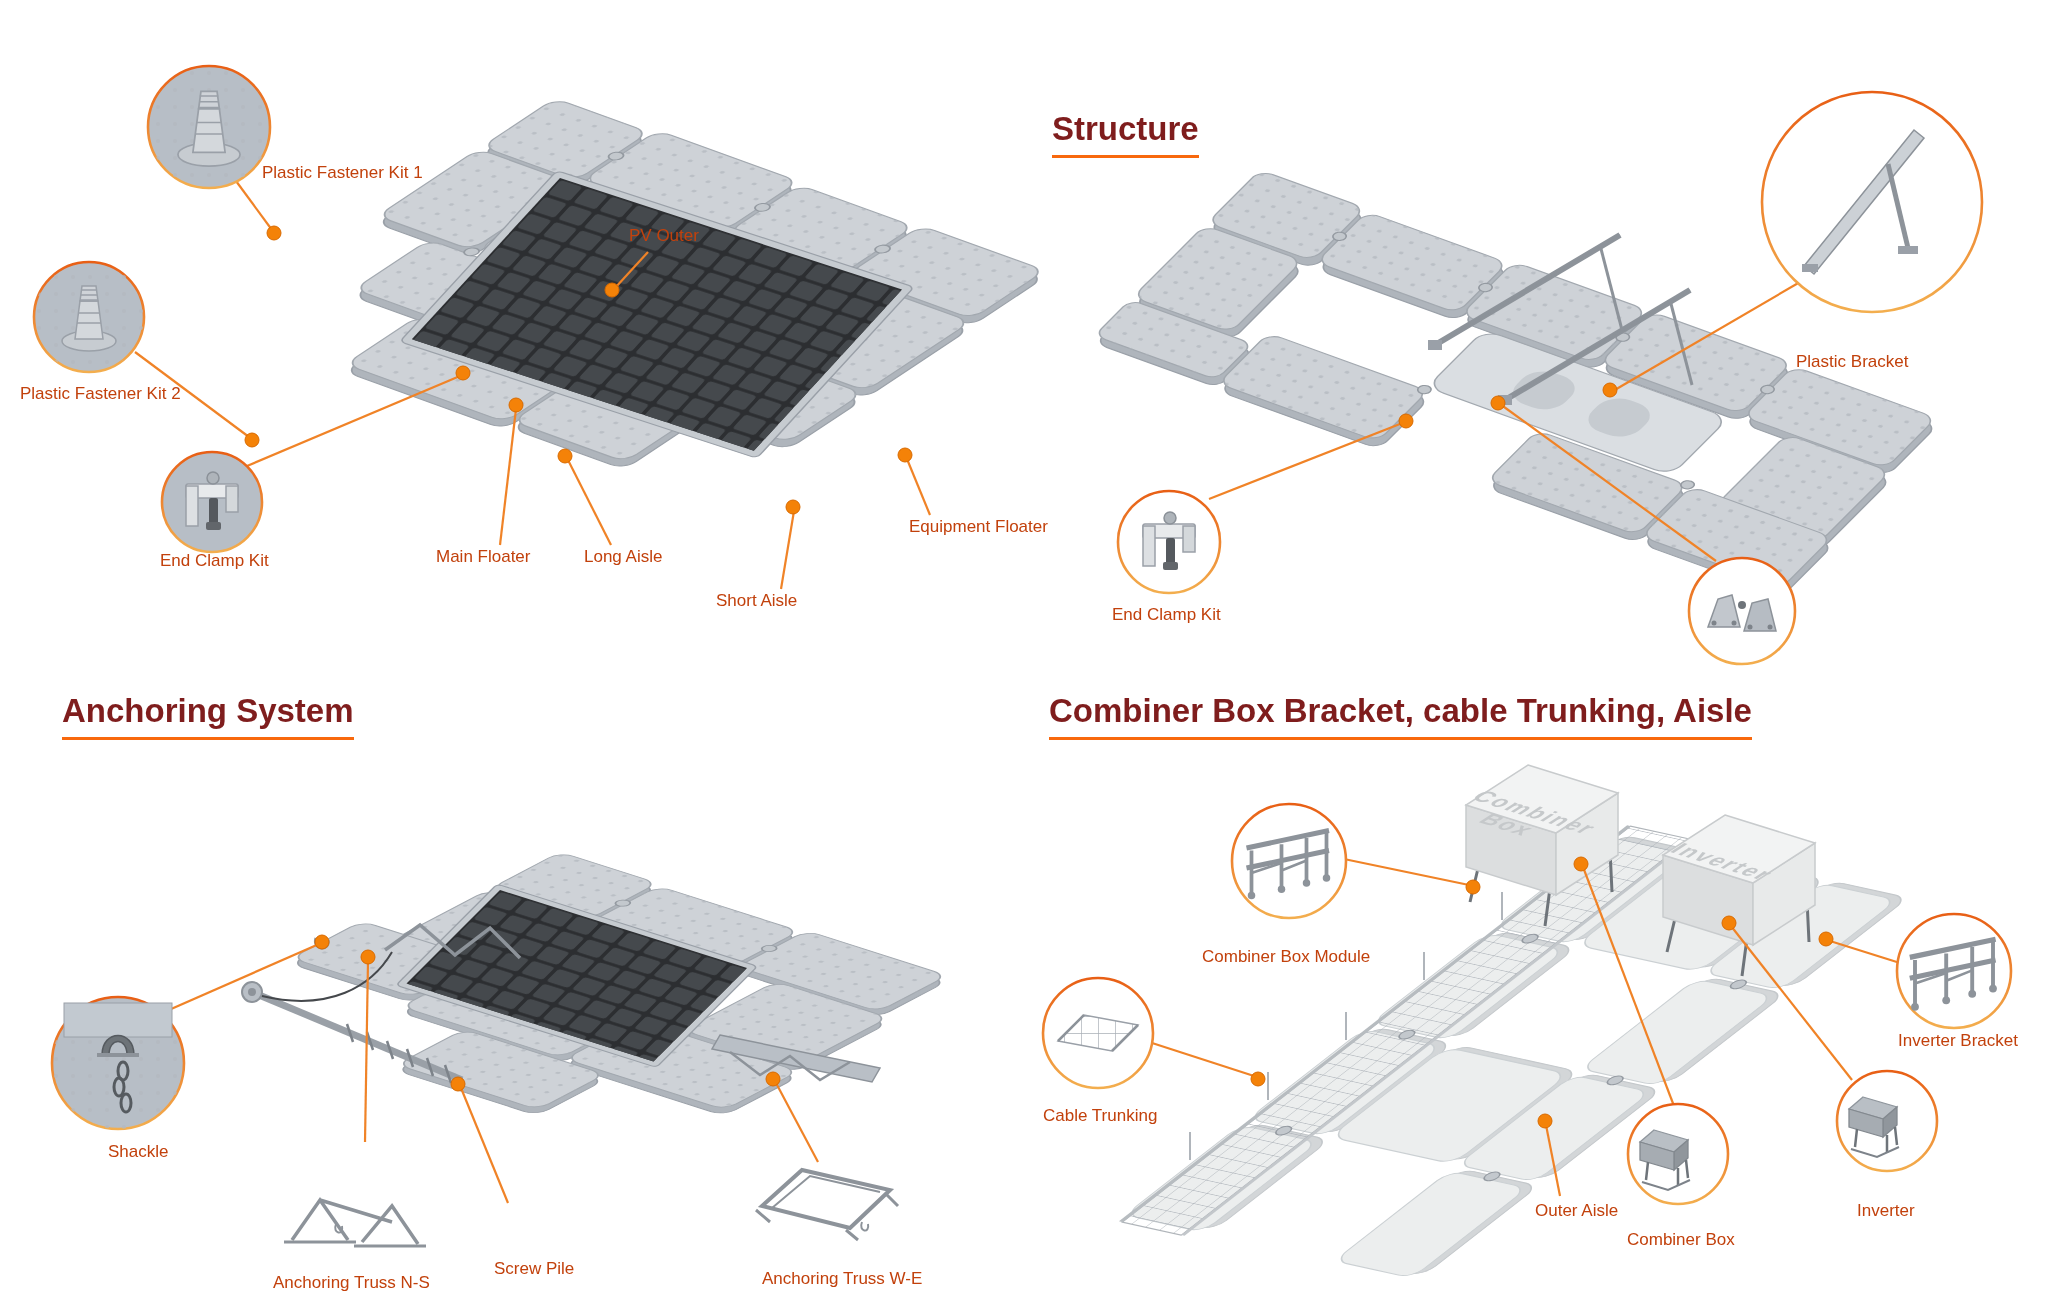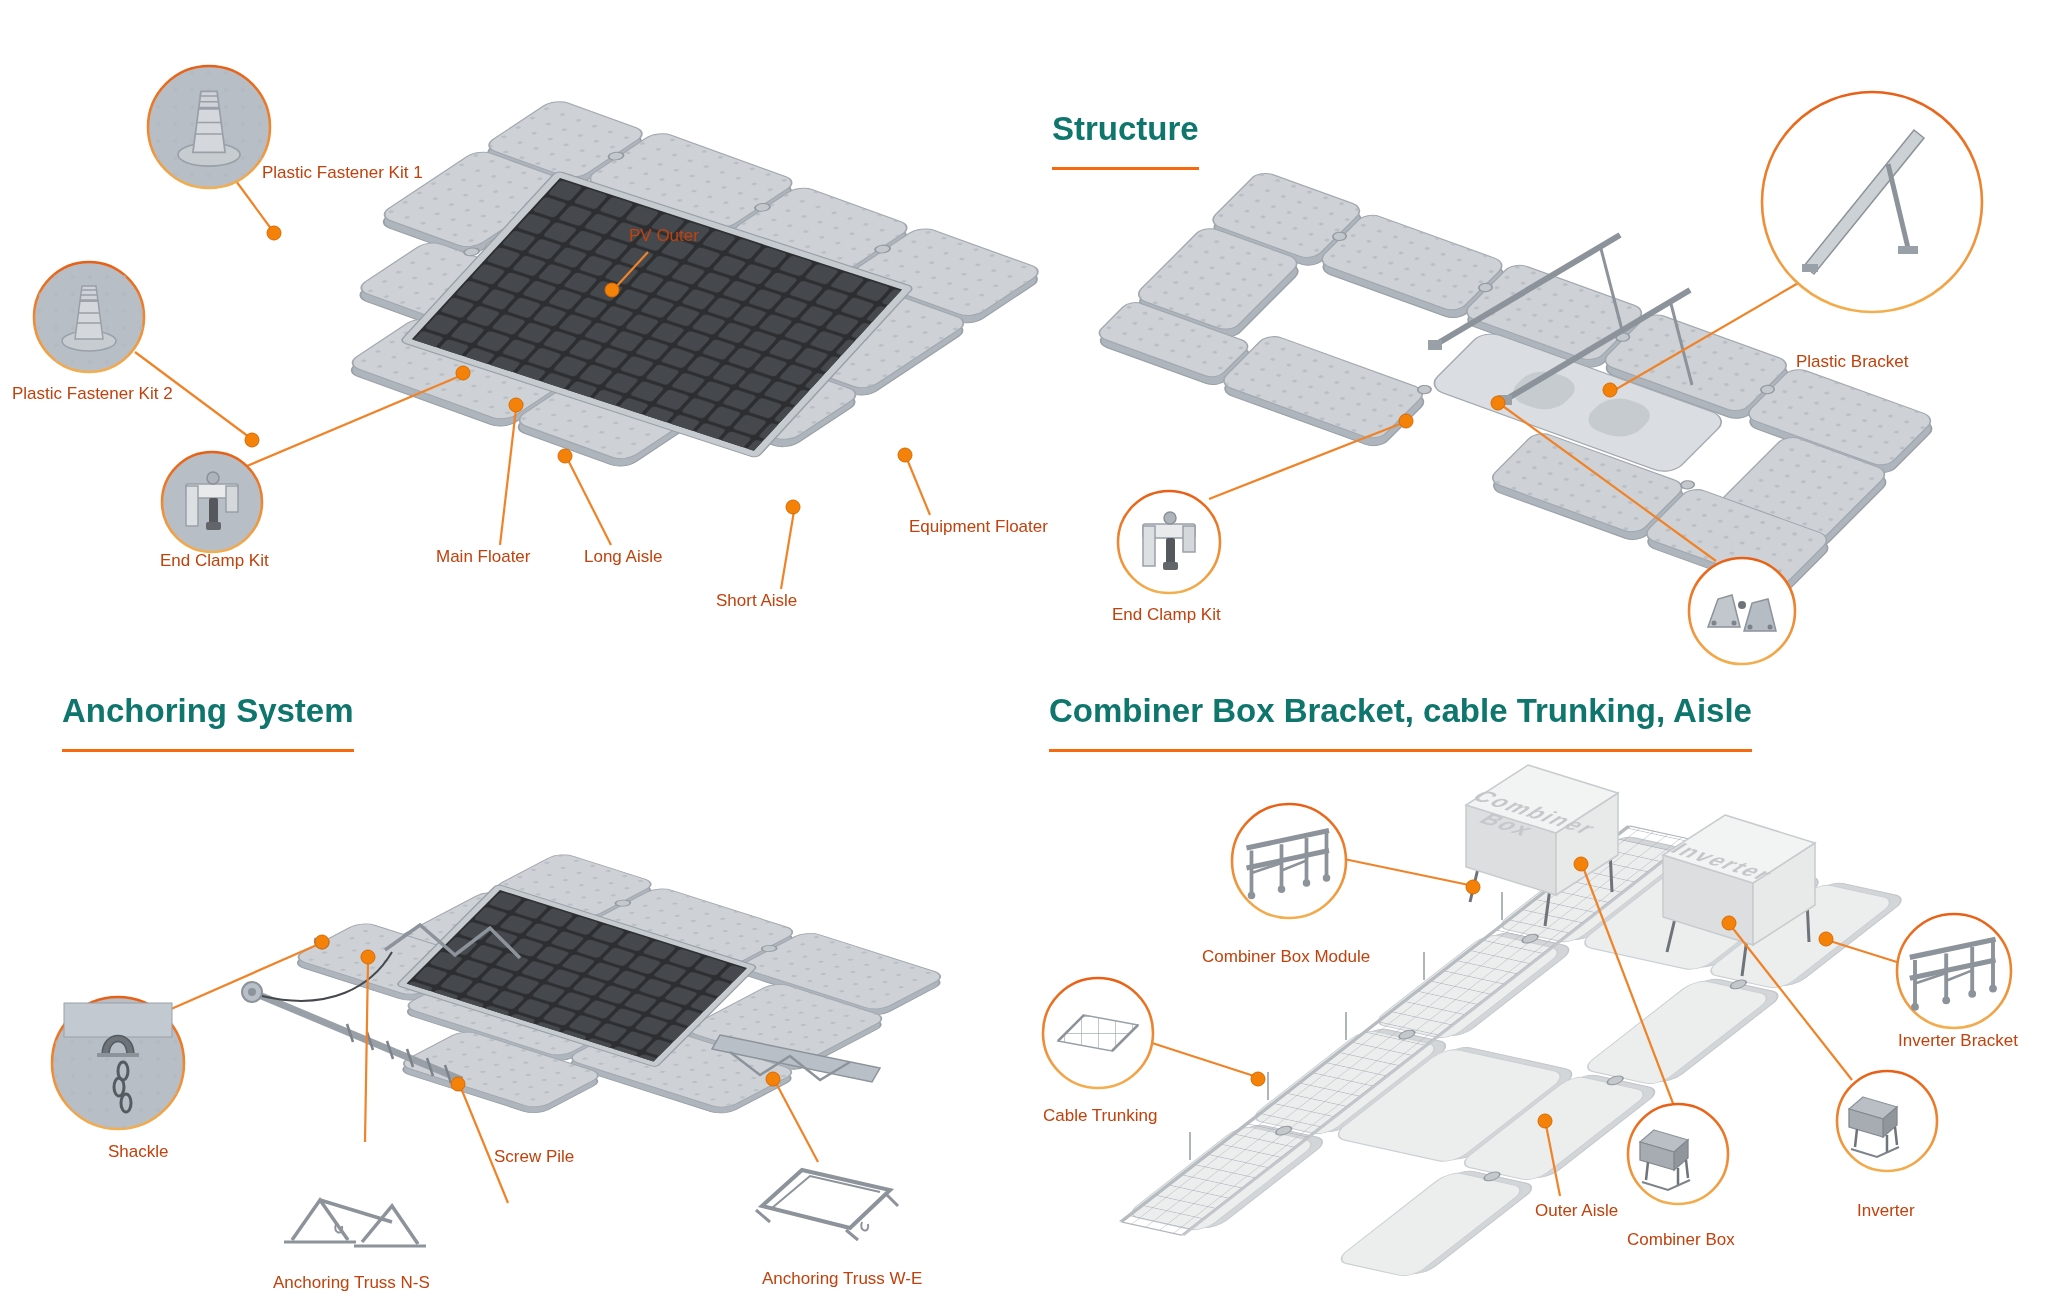--- a/index.html
+++ b/index.html
@@ -1,21 +1,21 @@
 <!DOCTYPE html>
 <html><head>
 <meta charset="utf-8">
 <style>
   html,body{margin:0;padding:0;background:#fff;}
   #canvas{position:relative;width:2046px;height:1304px;background:#fff;overflow:hidden;
           font-family:"Liberation Sans",sans-serif;}
   #scene{position:absolute;left:0;top:0;}
   .label{position:absolute;font:17px/1.25 "Liberation Sans",sans-serif;color:#c2410c;white-space:nowrap;}
-  .heading{position:absolute;font:bold 33px/1.05 "Liberation Sans",sans-serif;color:#0f766e;
-           border-bottom:3px solid #f8680d;padding-bottom:20px;white-space:nowrap;}
+  .heading{position:absolute;font:bold 33px/1.05 "Liberation Sans",sans-serif;color:#7f1d1d;
+           border-bottom:3px solid #f8680d;padding-bottom:8px;white-space:nowrap;}
   
   .lay-side{fill:#afb5bc;stroke:#9aa0a8;stroke-width:1.5;}
   .lay-top{fill:#ced2d7;stroke:#a2a8af;stroke-width:1.5;}
   .lay-dots{fill:url(#pat-dots);stroke:none;}
   .lay-side-w{fill:#d3d6d8;stroke:#c4c8cb;stroke-width:1.5;}
   .lay-top-w{fill:#eceeee;stroke:#cbd0d3;stroke-width:1.5;}
   .plate-light{fill:#dadee2;stroke:#a2a8af;stroke-width:1.5;}
   .pin{fill:#c3c8cd;stroke:#949aa1;stroke-width:1.5;}
   .ring{fill:#fff;stroke:url(#grad-ring);stroke-width:2.6;}
   .ring-photo{fill:#b7bec6;stroke:url(#grad-ring);stroke-width:2.6;}
@@ -385,33 +385,33 @@
         <circle class="dot" cx="1729" cy="923" r="7"></circle>
     <circle class="dot" cx="1826" cy="939" r="7"></circle>
   </g>
 </svg>
 
   <div class="heading" style="left:1052px;top:112px">Structure</div>
   <div class="heading" style="left:1049px;top:694px">Combiner Box Bracket, cable Trunking, Aisle</div>
   <div class="heading" style="left:62px;top:694px">Anchoring System</div>
 
   <div class="label" style="left:262px;top:162px">Plastic Fastener Kit 1</div>
-  <div class="label" style="left:12px;top:383px">Plastic Fastener Kit 2</div>
+  <div class="label" style="left:20px;top:383px">Plastic Fastener Kit 2</div>
   <div class="label" style="left:160px;top:550px">End Clamp Kit</div>
   <div class="label" style="left:629px;top:225px">PV Outer</div>
   <div class="label" style="left:436px;top:546px">Main Floater</div>
   <div class="label" style="left:584px;top:546px">Long Aisle</div>
   <div class="label" style="left:909px;top:516px">Equipment Floater</div>
   <div class="label" style="left:716px;top:590px">Short Aisle</div>
 
   <div class="label" style="left:1796px;top:351px">Plastic Bracket</div>
   <div class="label" style="left:1112px;top:604px">End Clamp Kit</div>
 
   <div class="label" style="left:108px;top:1141px">Shackle</div>
-  <div class="label" style="left:494px;top:1146px">Screw Pile</div>
+  <div class="label" style="left:494px;top:1258px">Screw Pile</div>
   <div class="label" style="left:273px;top:1272px">Anchoring Truss N-S</div>
   <div class="label" style="left:762px;top:1268px">Anchoring Truss W-E</div>
 
   <div class="label" style="left:1202px;top:946px">Combiner Box Module</div>
   <div class="label" style="left:1043px;top:1105px">Cable Trunking</div>
   <div class="label" style="left:1535px;top:1200px">Outer Aisle</div>
   <div class="label" style="left:1627px;top:1229px">Combiner Box</div>
   <div class="label" style="left:1898px;top:1030px">Inverter Bracket</div>
   <div class="label" style="left:1857px;top:1200px">Inverter</div>
 </div>

